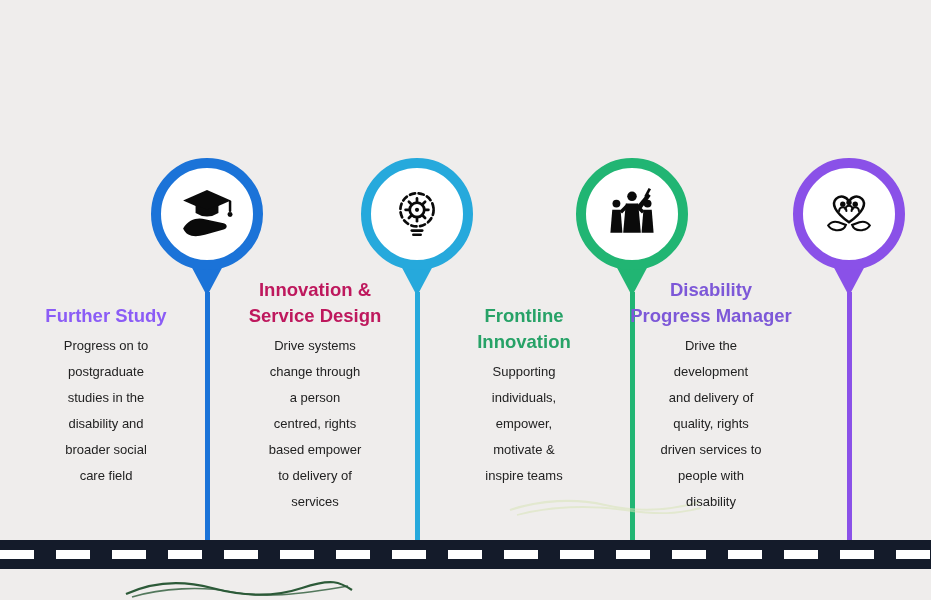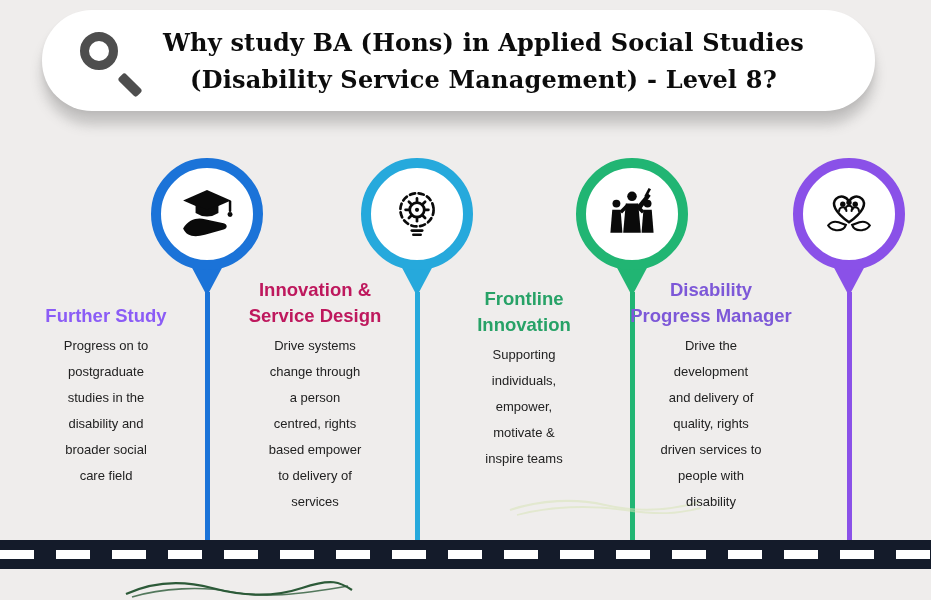--- a/index.html
+++ b/index.html
@@ -48,21 +48,21 @@
   .pc2 { left:361px; border-color:#26a9dc; } .pp2 { left:400px; border-top-color:#26a9dc; } .pl2 { left:415px; background:#26a9dc; }
   .pc3 { left:576px; border-color:#21b573; } .pp3 { left:615px; border-top-color:#21b573; } .pl3 { left:630px; background:#21b573; }
   .pc4 { left:793px; border-color:#8a51e8; } .pp4 { left:832px; border-top-color:#8a51e8; } .pl4 { left:847px; background:#8a51e8; }
 
   .pin-icon { width:54px; height:54px; }
 
   
   .text-block { position:absolute; text-align:center; z-index:5; }
   .tb1 { left:20px;  top:303px; width:172px; }
   .tb2 { left:226px; top:277px; width:178px; }
-  .tb3 { left:438px; top:286px; width:172px; }
+  .tb3 { left:438px; top:303px; width:172px; }
   .tb4 { left:622px; top:277px; width:178px; }
   .tb-heading { font-weight:bold; font-size:18.5px; line-height:26px; }
   .tb-heading span { display:block; }
   .hc1 { color:#8b5cf6; }
   .hc2 { color:#be185d; }
   .hc3 { color:#27a267; }
   .hc4 { color:#7d58d8; }
   .tb-body {
     margin-top:4px; font-size:13px; line-height:26px; color:#222222;
     white-space:pre-line;
@@ -81,30 +81,20 @@
 
   
   .squiggle-bottom { position:absolute; left:122px; top:578px; z-index:3; }
   .squiggle-road   { position:absolute; left:505px; top:492px; z-index:1; opacity:0.55; }
 </style>
 </head>
 <body>
 
 <div class="canvas">
 
-  <div class="banner">
-    <div class="mag">
-      <div class="mag-glass"></div>
-      <div class="mag-handle"></div>
-    </div>
-    <div class="banner-title">
-      <span>Why study BA (Hons) in Applied Social Studies</span><br>
-      <span>(Disability Service Management) - Level 8?</span>
-    </div>
-  </div>
 
   <div class="pin-line pl1"></div>
   <div class="pin-point pp1"></div>
   <div class="pin-circle pc1">
     <svg class="pin-icon" viewBox="0 0 52 52">
       <g fill="#0a0a0a">
         <polygon points="26,3 49,13 26,23 3,13"></polygon>
         <path d="M15,17 v8 q11,7 22,0 v-8 l-11,5 z"></path>
         <rect x="47" y="13" width="2.4" height="11" rx="1"></rect>
         <circle cx="48.2" cy="26.5" r="2.4"></circle>

